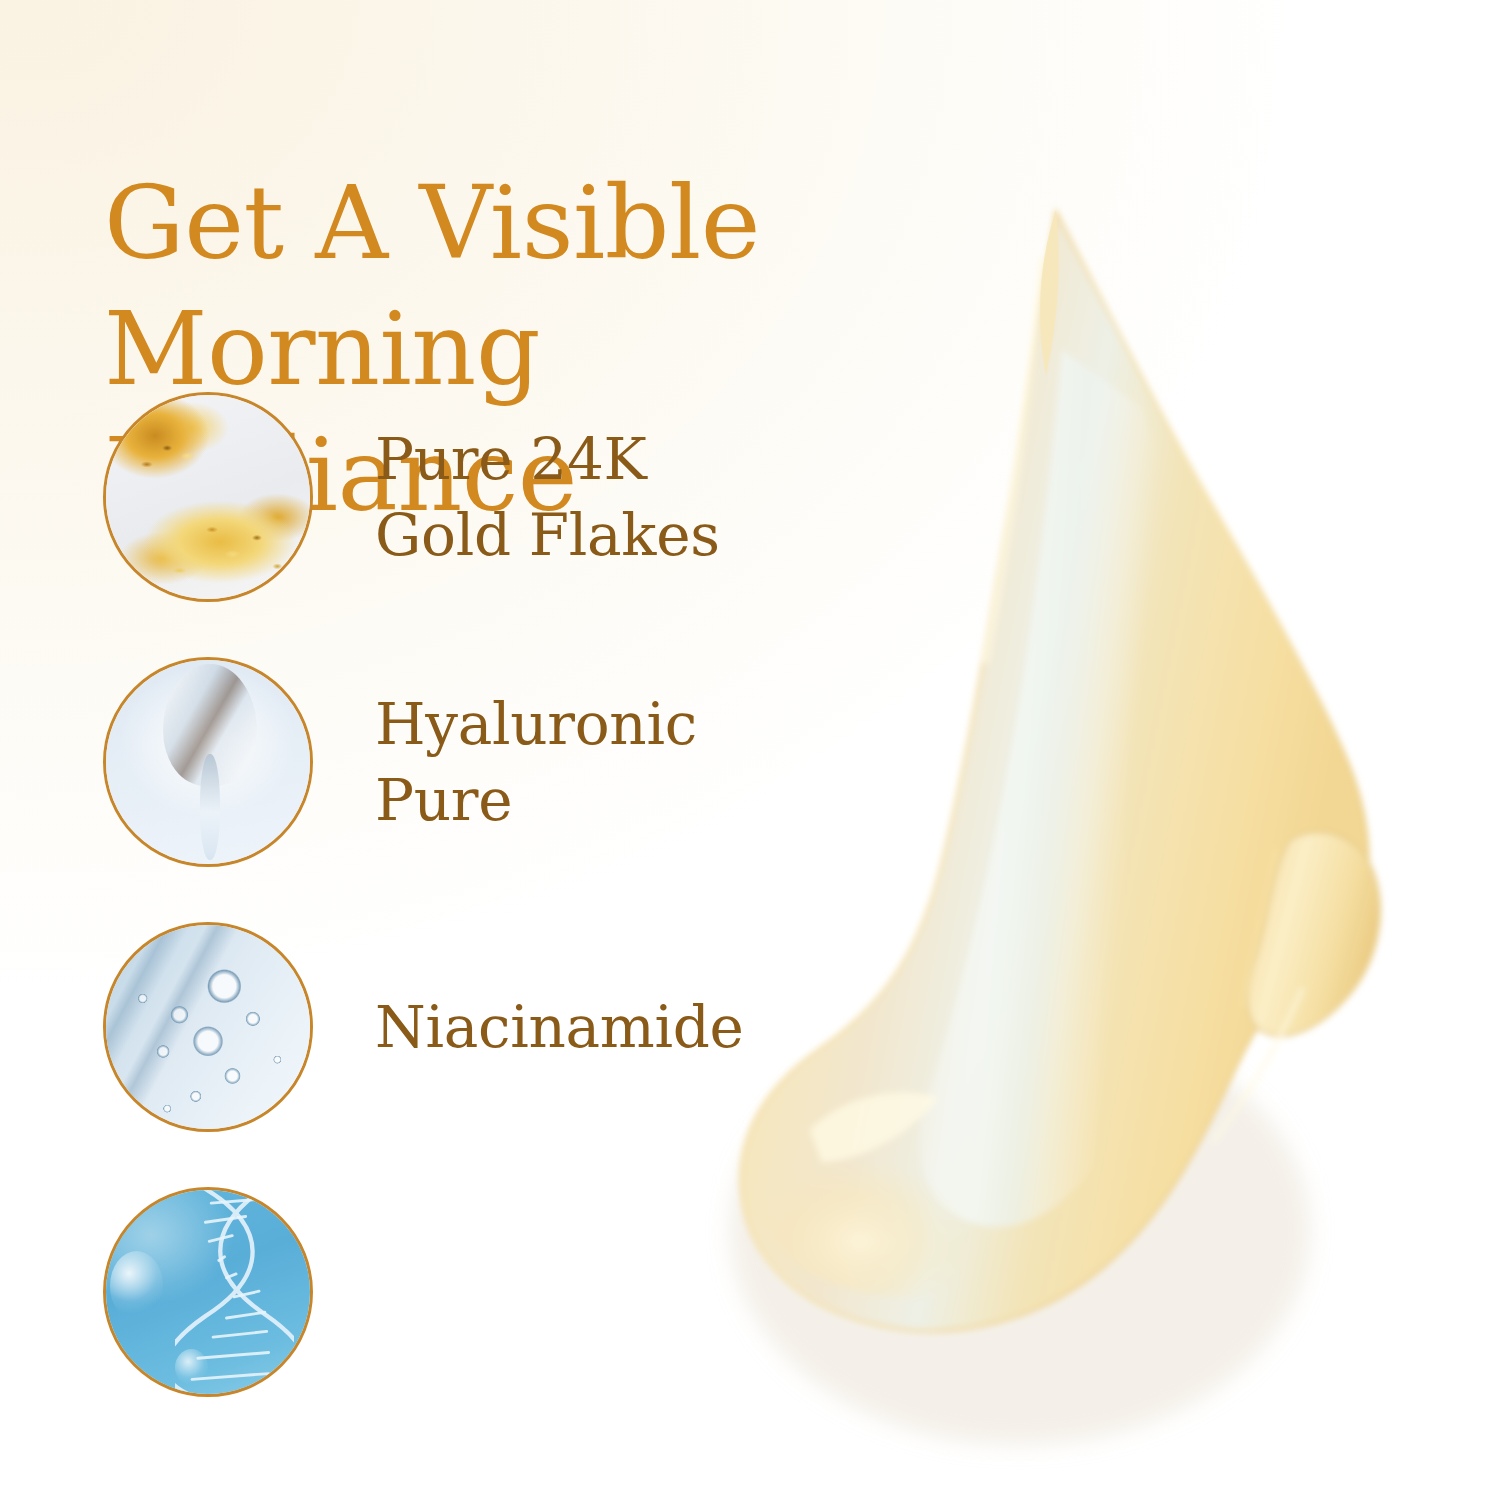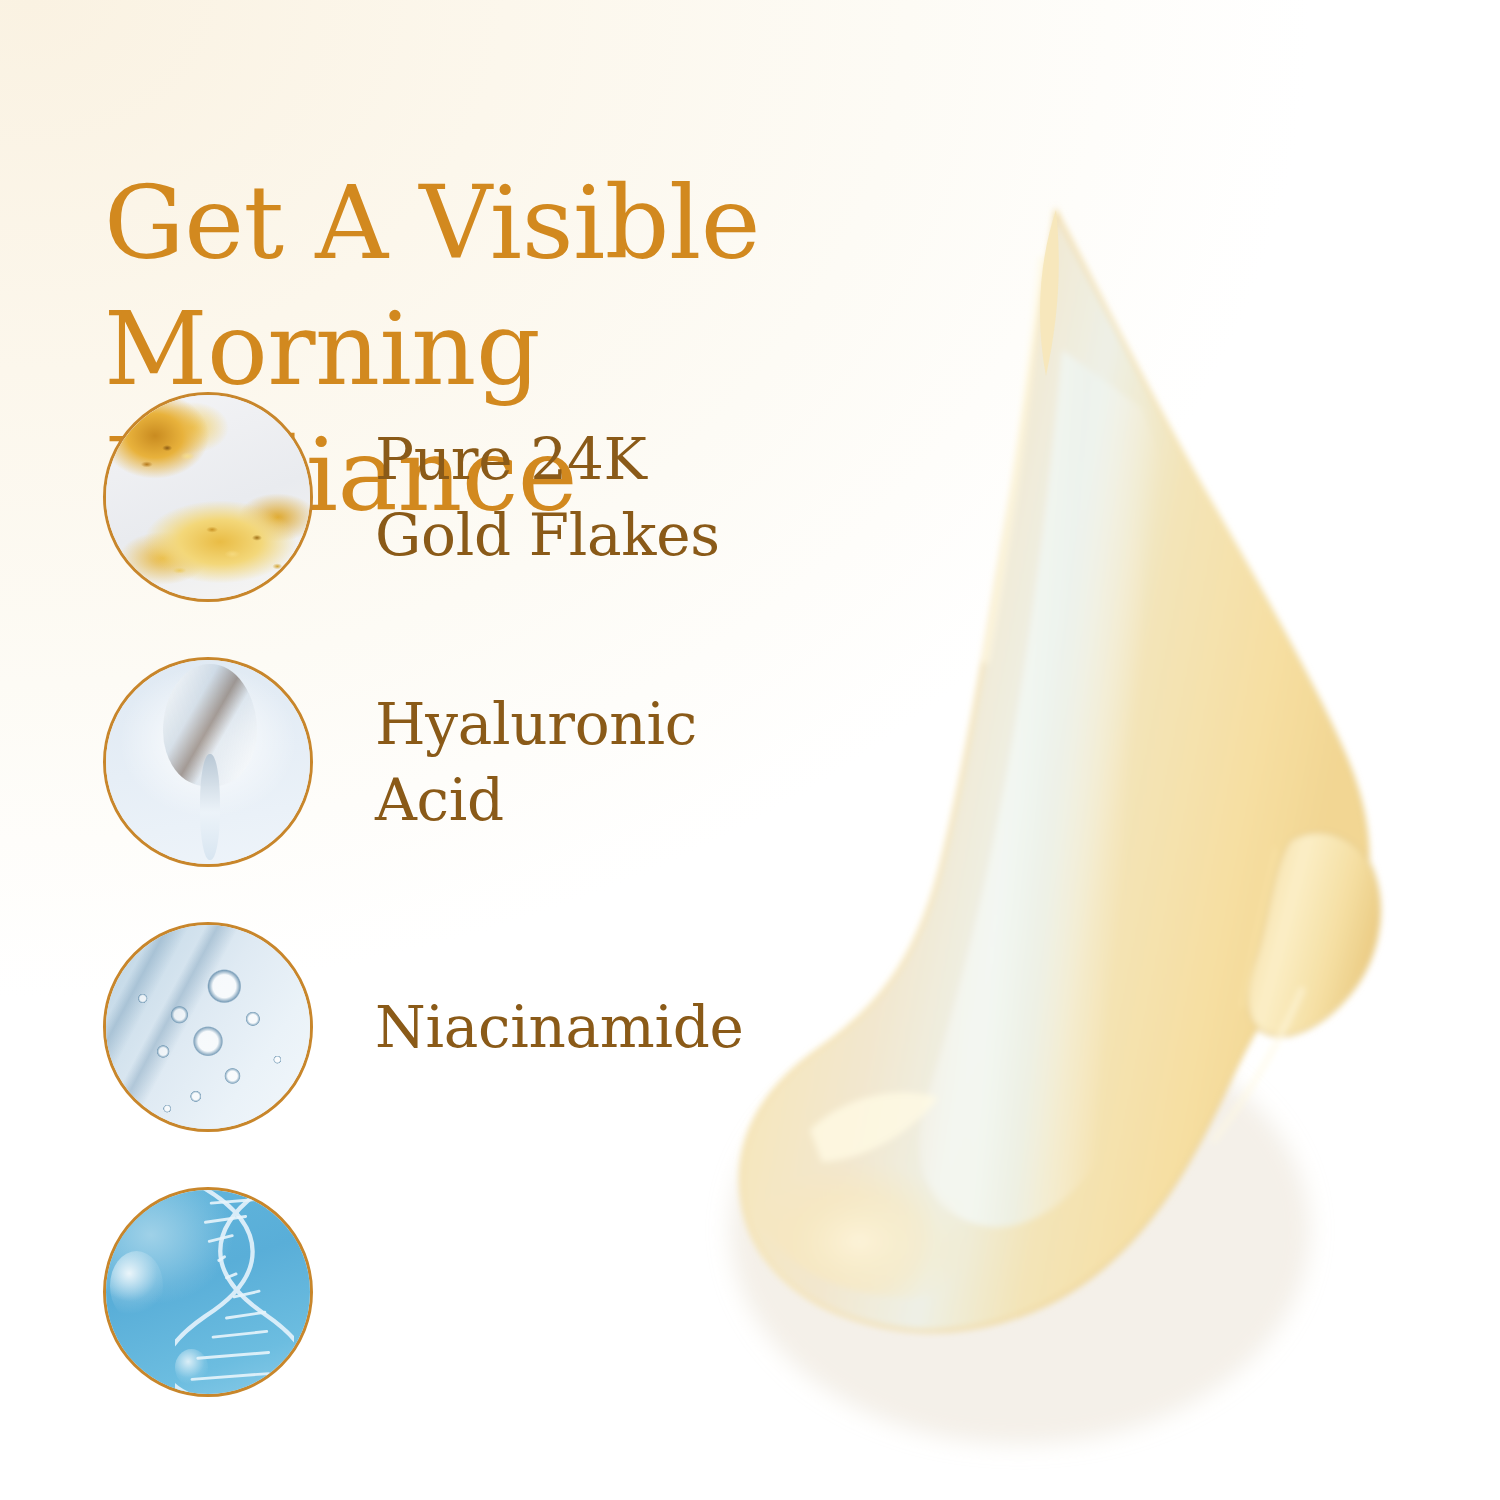--- a/index.html
+++ b/index.html
@@ -316,21 +316,21 @@
       </div>
       <div class="ingredient-label">Pure 24K
 Gold Flakes</div>
     </div>
 
     <div class="ingredient-row">
       <div class="badge">
         <div class="badge-art art-gel"></div>
       </div>
       <div class="ingredient-label">Hyaluronic
-Acid</div>
+Pure</div>
     </div>
 
     <div class="ingredient-row">
       <div class="badge">
         <div class="badge-art art-bubbles"></div>
       </div>
       <div class="ingredient-label">Niacinamide</div>
     </div>
 
     <div class="ingredient-row">

